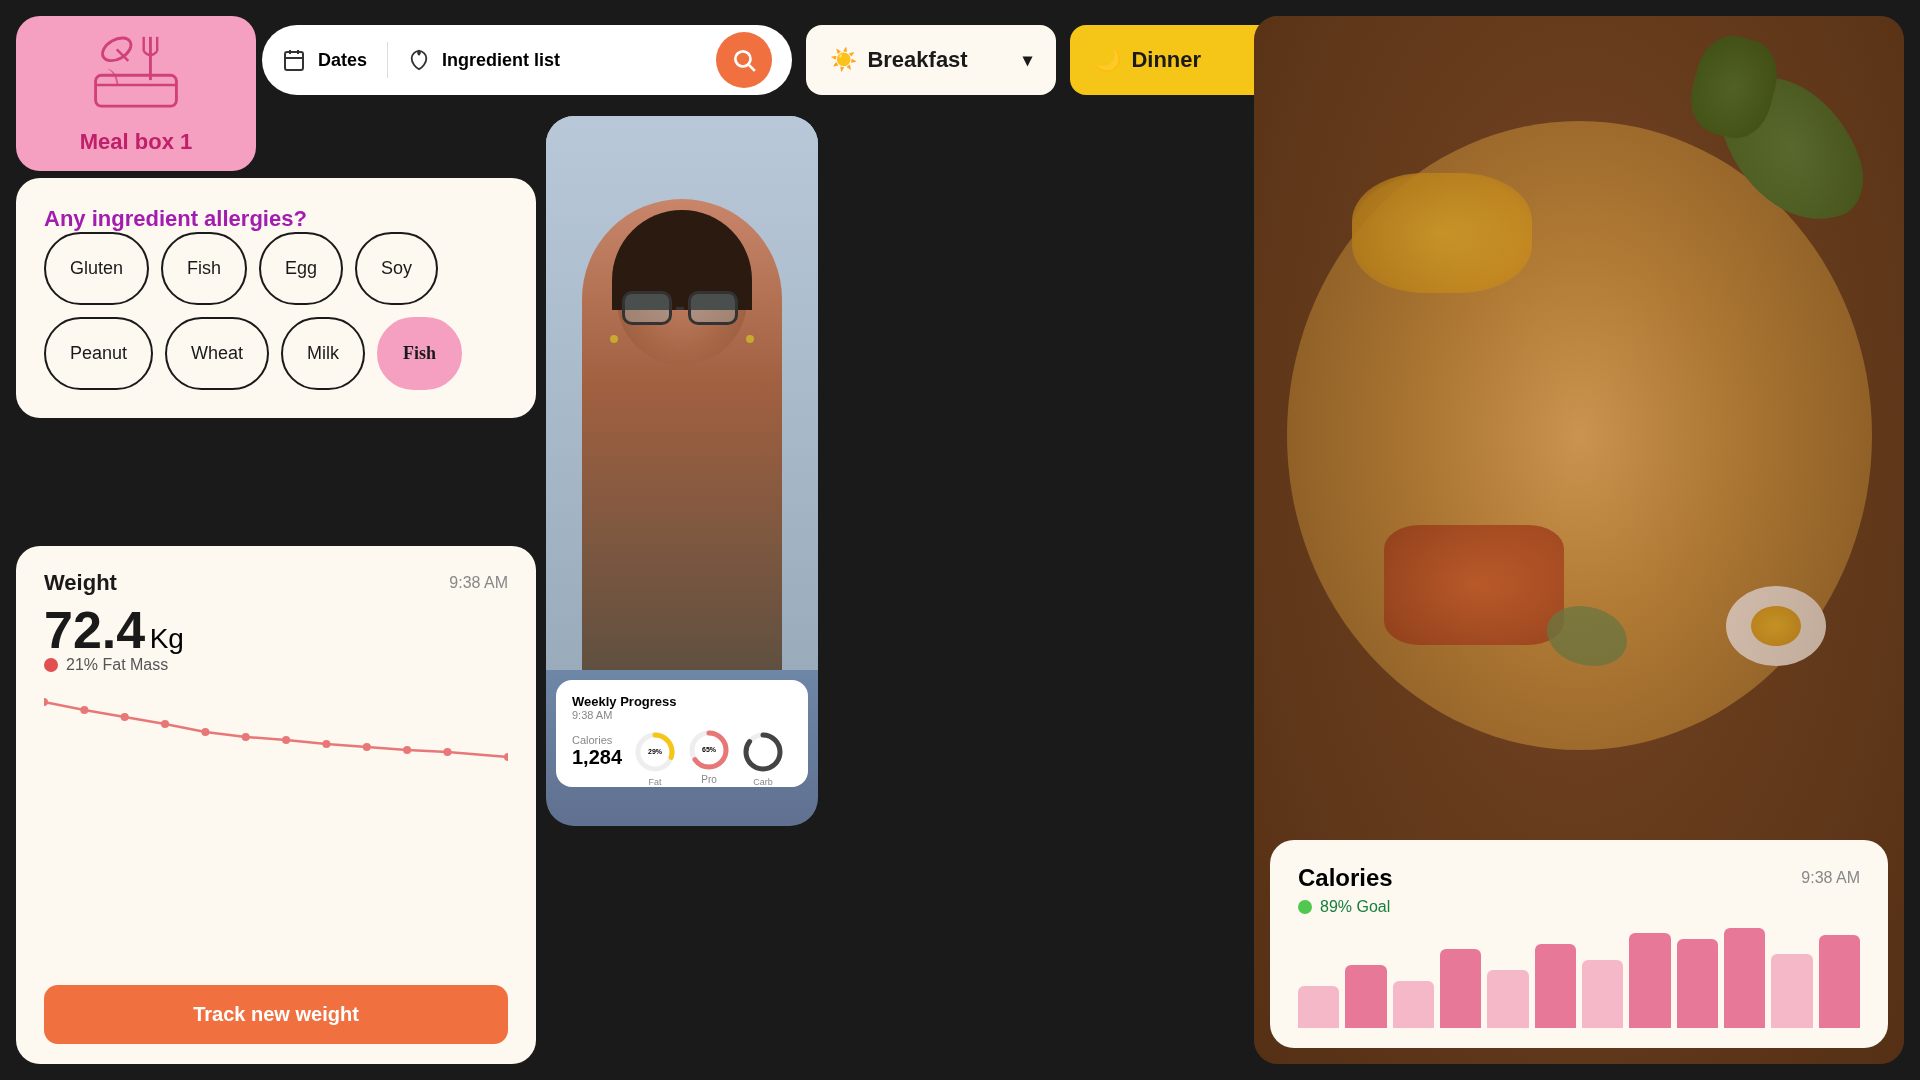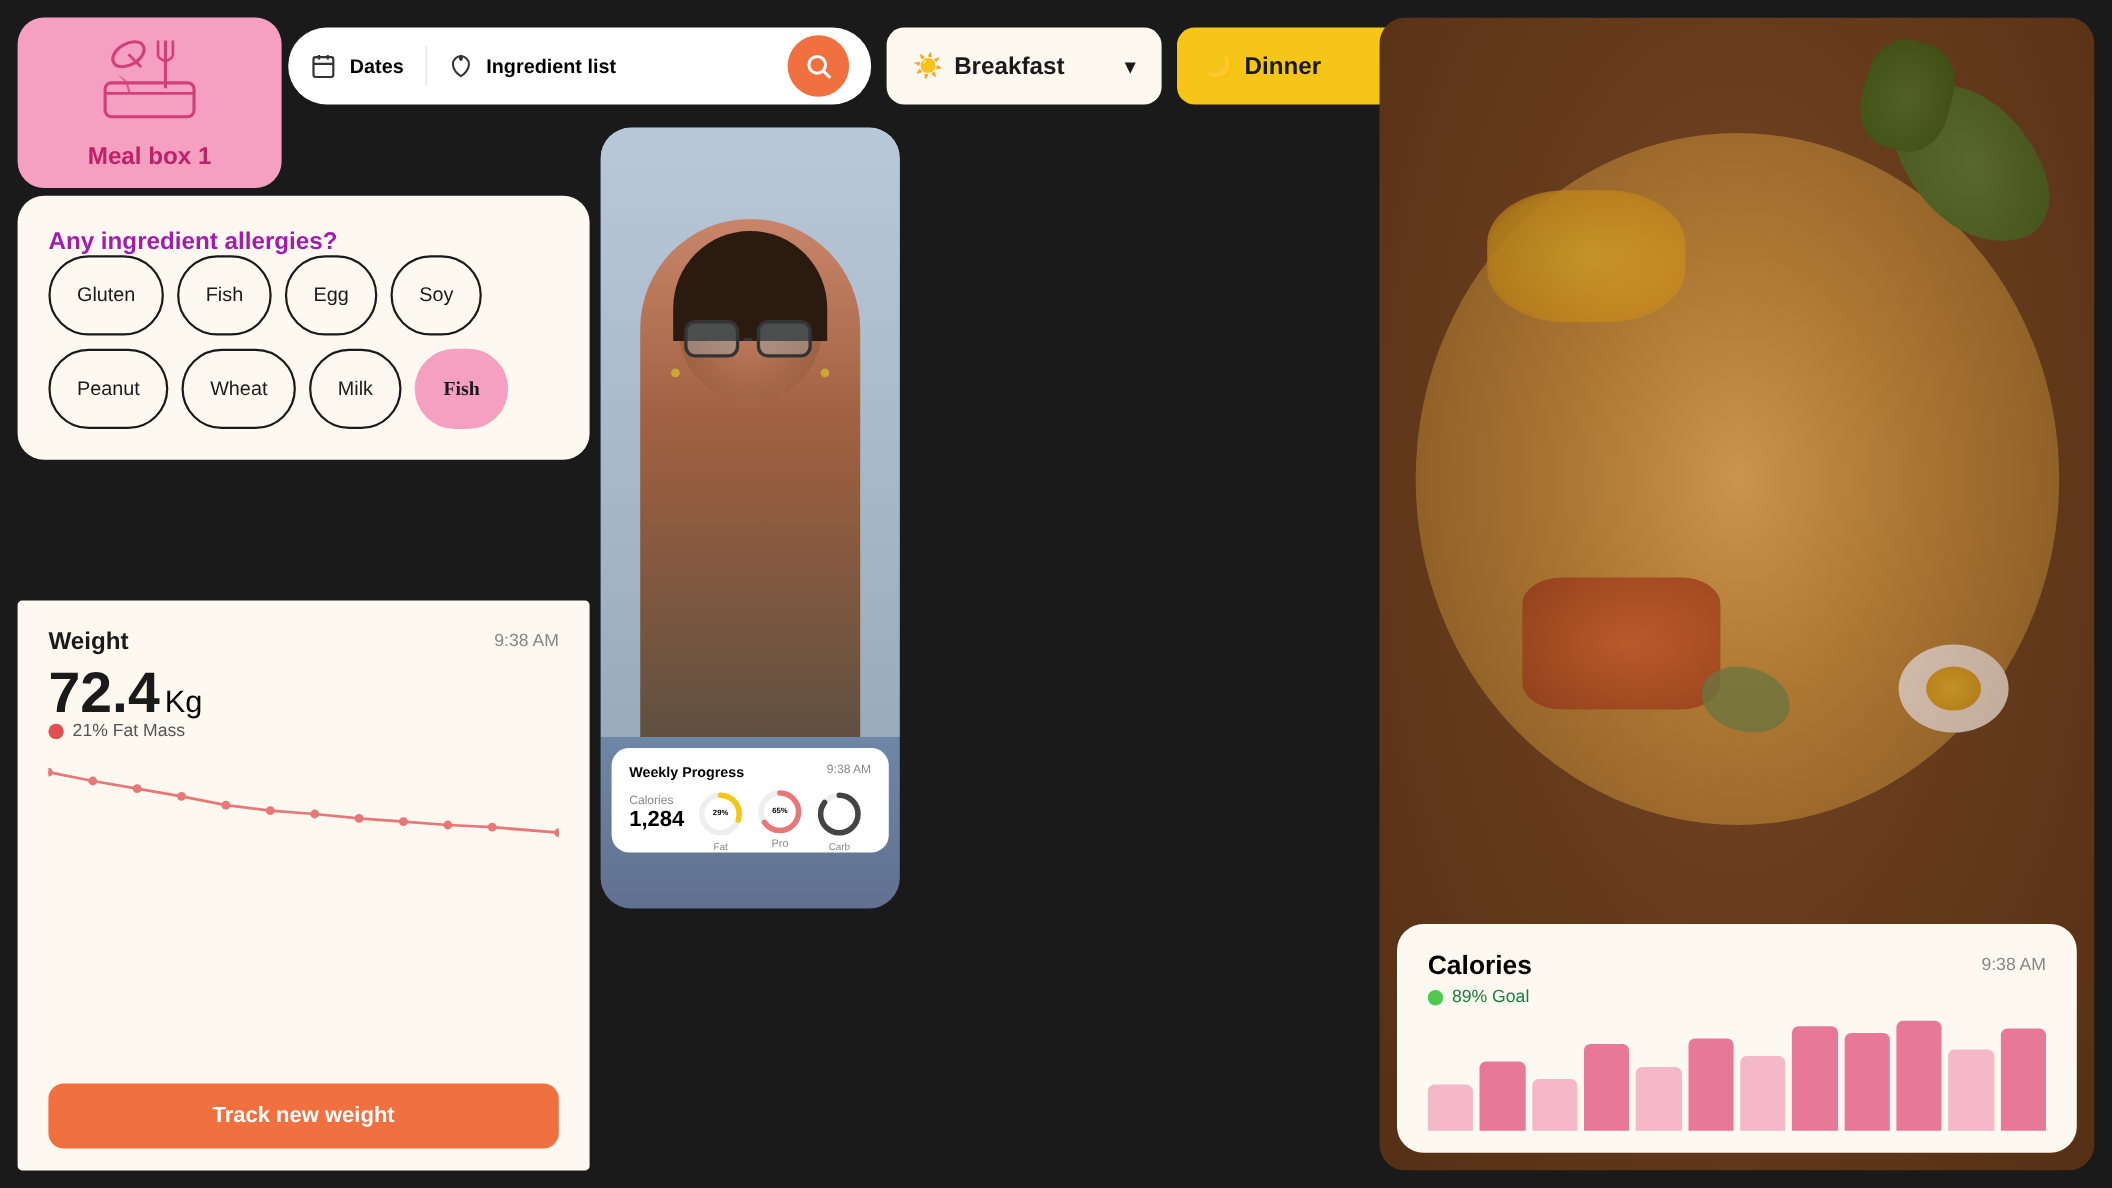--- a/index.html
+++ b/index.html
@@ -148,20 +148,21 @@
     .weekly-progress-card {
       background: white;
       margin: 10px;
       border-radius: 16px;
       padding: 14px 16px;
     }
     .wp-header {
       display: flex;
       justify-content: space-between;
       margin-bottom: 10px;
+      flex-direction: column;
     }
     .wp-title { font-size: 13px; font-weight: 800; }
     .wp-time { font-size: 11px; color: #888; }
     .wp-content { display: flex; align-items: center; gap: 12px; }
     .wp-calories { }
     .wp-cal-label { font-size: 11px; color: #888; }
     .wp-cal-value { font-size: 20px; font-weight: 900; }
     .calories-card {
       position: absolute;
       bottom: 16px;
@@ -265,21 +266,21 @@
       <div class="allergy-tag">Fish</div>
       <div class="allergy-tag">Egg</div>
       <div class="allergy-tag">Soy</div>
       <div class="allergy-tag">Peanut</div>
       <div class="allergy-tag">Wheat</div>
       <div class="allergy-tag">Milk</div>
       <div class="allergy-tag selected">Fish</div>
     </div>
   </div>
 
-  <div style="position:absolute; top:530px; left:0; width:520px; bottom:0; background:#fdf8f0; border-radius:4px; padding:24px 28px 20px; display:flex; flex-direction:column;">
+  <div style="position:absolute; top:530px; left:0; width:520px; bottom:0; background:#fdf8f0; border-radius:24px; padding:24px 28px 20px; display:flex; flex-direction:column;">
     <div class="weight-header">
       <span class="weight-title">Weight</span>
       <span class="weight-time">9:38 AM</span>
     </div>
     <div style="margin-top:8px;">
       <span class="weight-value">72.4</span>
       <span class="weight-unit" style="font-size:28px; font-weight:500;">Kg</span>
     </div>
     <div class="fat-mass">
       <div class="fat-dot"></div>

